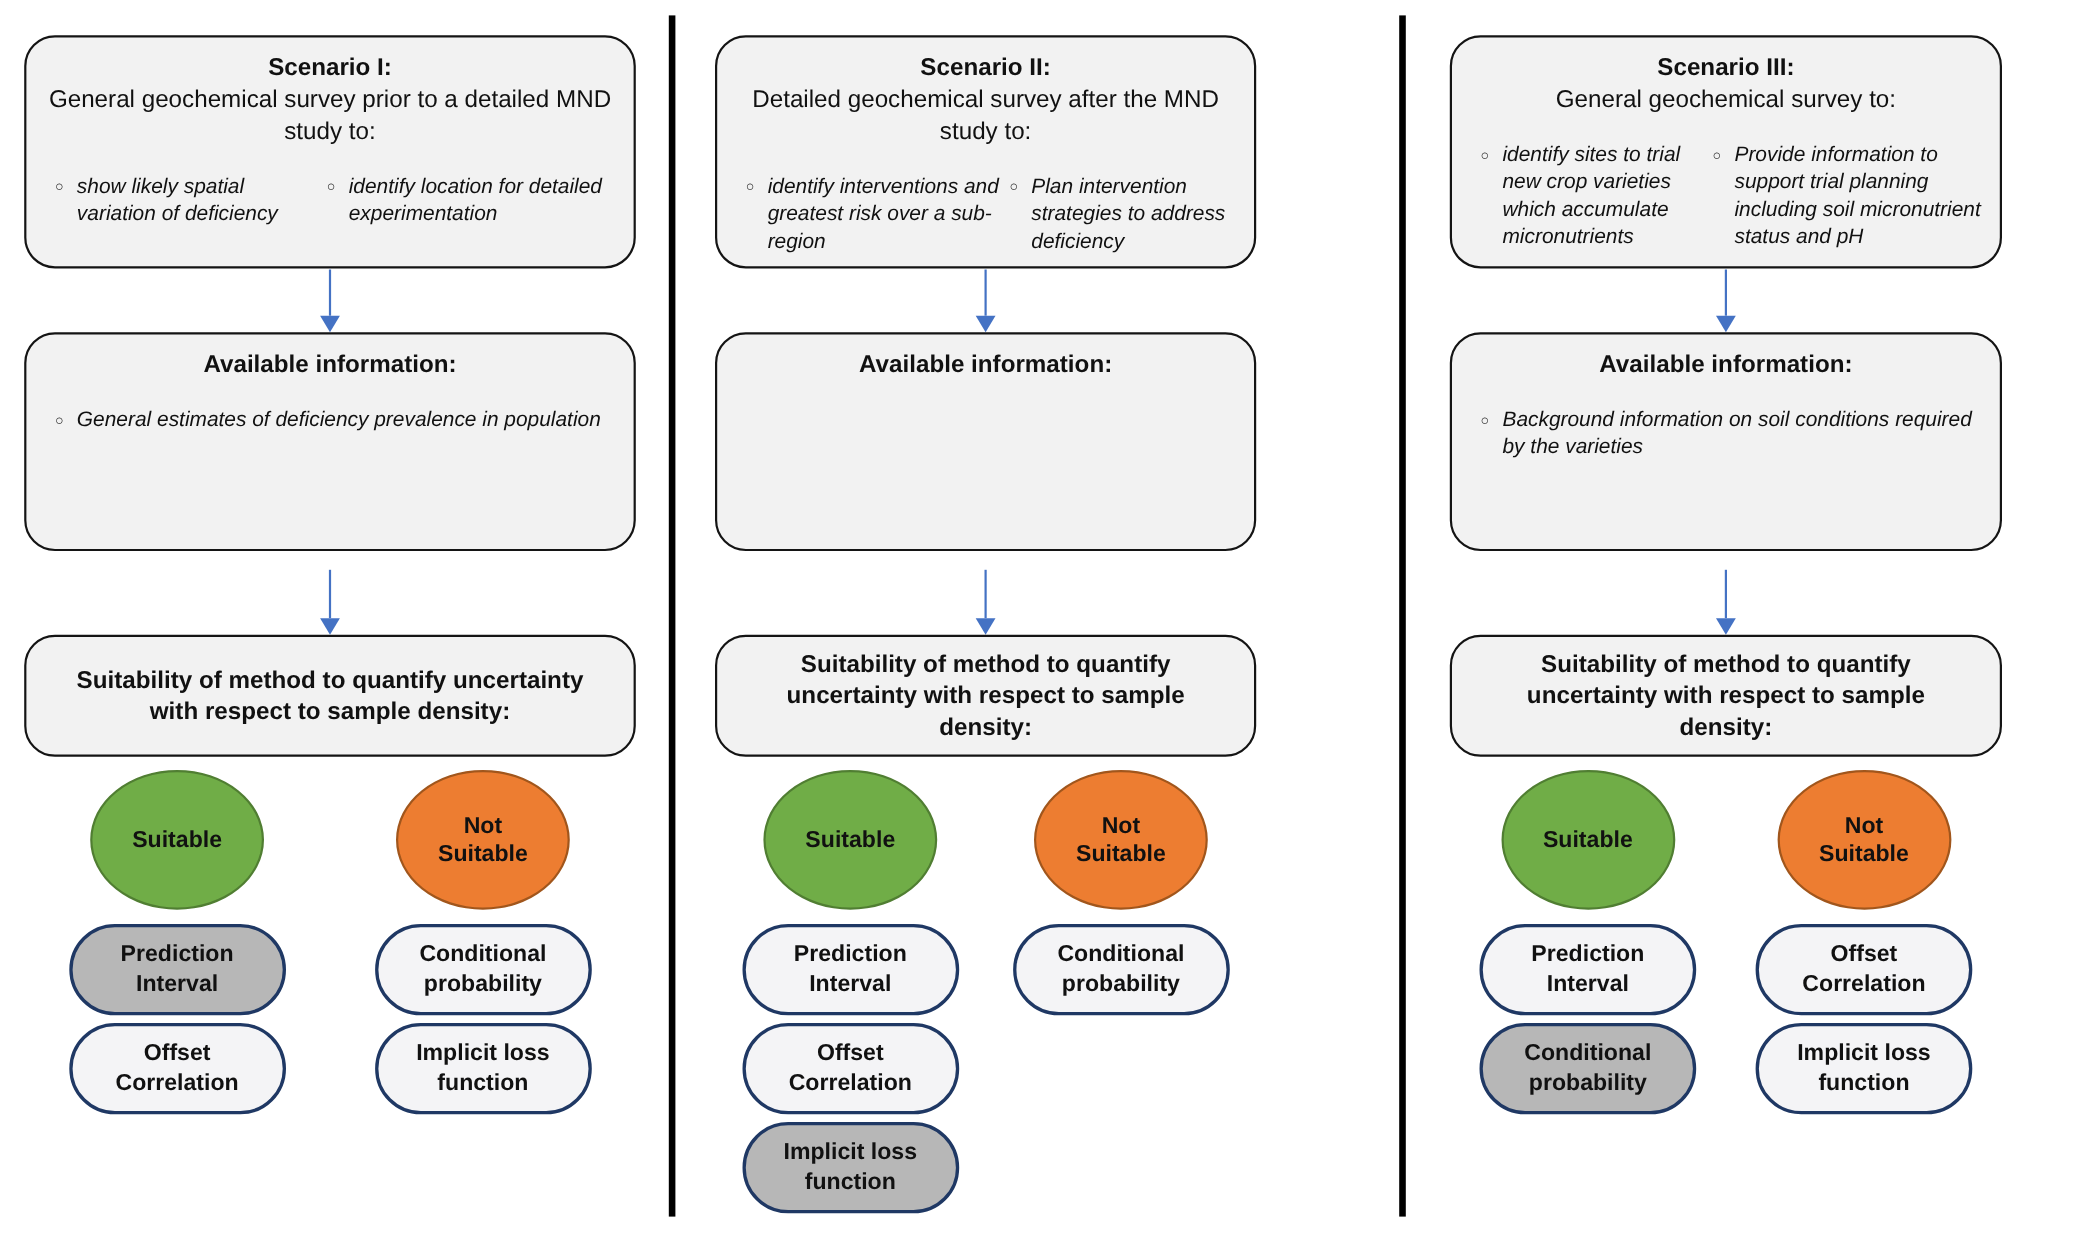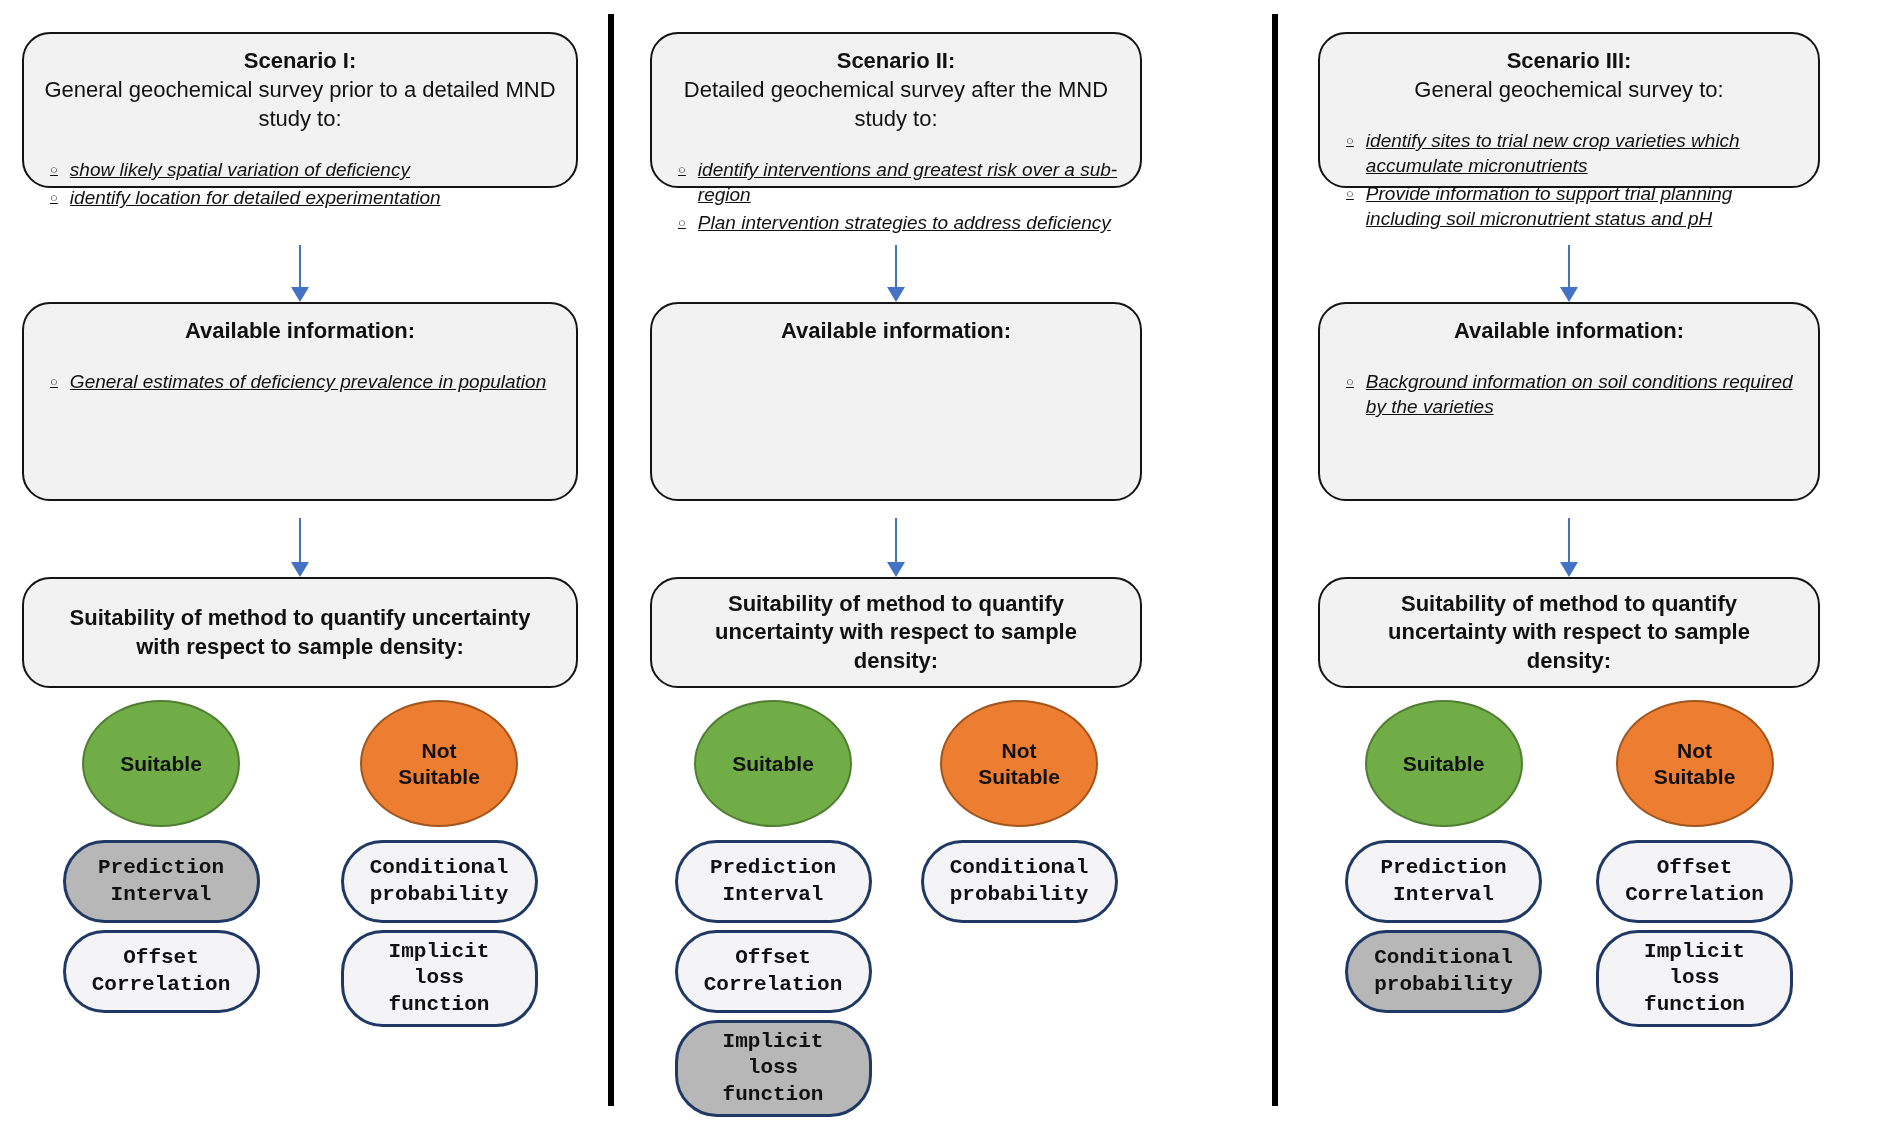--- a/index.html
+++ b/index.html
@@ -9,30 +9,30 @@
   }
   .canvas{position:absolute;inset:0;}
   .divider{position:absolute;top:14px;height:1092px;width:6px;background:var(--divider-color,#000);}
   .column{position:absolute;top:0;bottom:0;}
   .box{
     position:absolute;left:0;right:0;box-sizing:border-box;
     background:var(--box-fill,#f2f2f2);
     border:2.5px solid var(--box-border,#141414);
     border-radius:28px;
   }
-  .scenario-box{top:32px;height:156px;padding:12px 16px 0;}
+  .scenario-box{top:32px;height:212px;padding:12px 16px 0;}
   .available-box{top:302px;height:199px;padding:12px 16px 0;}
   .suitability-box{
     top:577px;height:111px;display:flex;align-items:center;justify-content:center;
     text-align:center;font-weight:bold;font-size:22px;line-height:1.3;padding:0 26px;
   }
   .box-head{text-align:center;font-size:22px;line-height:1.32;}
   .box-title{font-weight:bold;display:block;}
   .box-sub{display:block;}
-  .bullets{list-style:none;margin:24px 0 0;padding:0 0 0 8px;display:flex;flex-direction:column;gap:3px;text-decoration:underline;}
+  .bullets{list-style:none;margin:24px 0 0;padding:0 0 0 8px;display:flex;flex-direction:row;gap:3px;}
   .bullet{display:flex;font-style:italic;font-size:19px;line-height:1.32;text-align:left;}
   .bullet::before{
     content:"○";font-style:normal;font-size:13px;line-height:1;
     margin:6px 12px 0 2px;flex:0 0 auto;color:#222;
   }
   .arrow{
     position:absolute;left:50%;transform:translateX(-50%);
     display:flex;flex-direction:column;align-items:center;
   }
   .arrow-1{top:245px;height:57px;}
@@ -51,21 +51,21 @@
     font-weight:bold;font-size:21px;line-height:1.2;box-sizing:border-box;
   }
   .oval span{max-width:112px;}
   .oval.suitable{background:var(--suitable-fill,#70ad47);border:2px solid var(--suitable-border,#507e32);}
   .oval.not-suitable{background:var(--not-suitable-fill,#ed7d31);border:2px solid var(--not-suitable-border,#a1561c);}
   .pill{
     width:197px;min-height:83px;border-radius:42px;box-sizing:border-box;
     border:3px solid var(--pill-border,#1f3864);
     background:var(--pill-default-fill,#f4f4f6);
     display:flex;align-items:center;justify-content:center;text-align:center;
-    font-weight:bold;font-size:21px;line-height:1.25;padding:6px 14px;font-family:Liberation Mono, monospace;
+    font-weight:bold;font-size:21px;line-height:1.25;padding:6px 14px;
   }
   .pill[data-variant="highlighted"]{background:var(--pill-highlight-fill,#b7b7b7);}
 </style>
 </head>
 <body>
 
 <div class="canvas">
 
   <section class="column" style="left:22px;width:556px;">
     <div class="box scenario-box">

